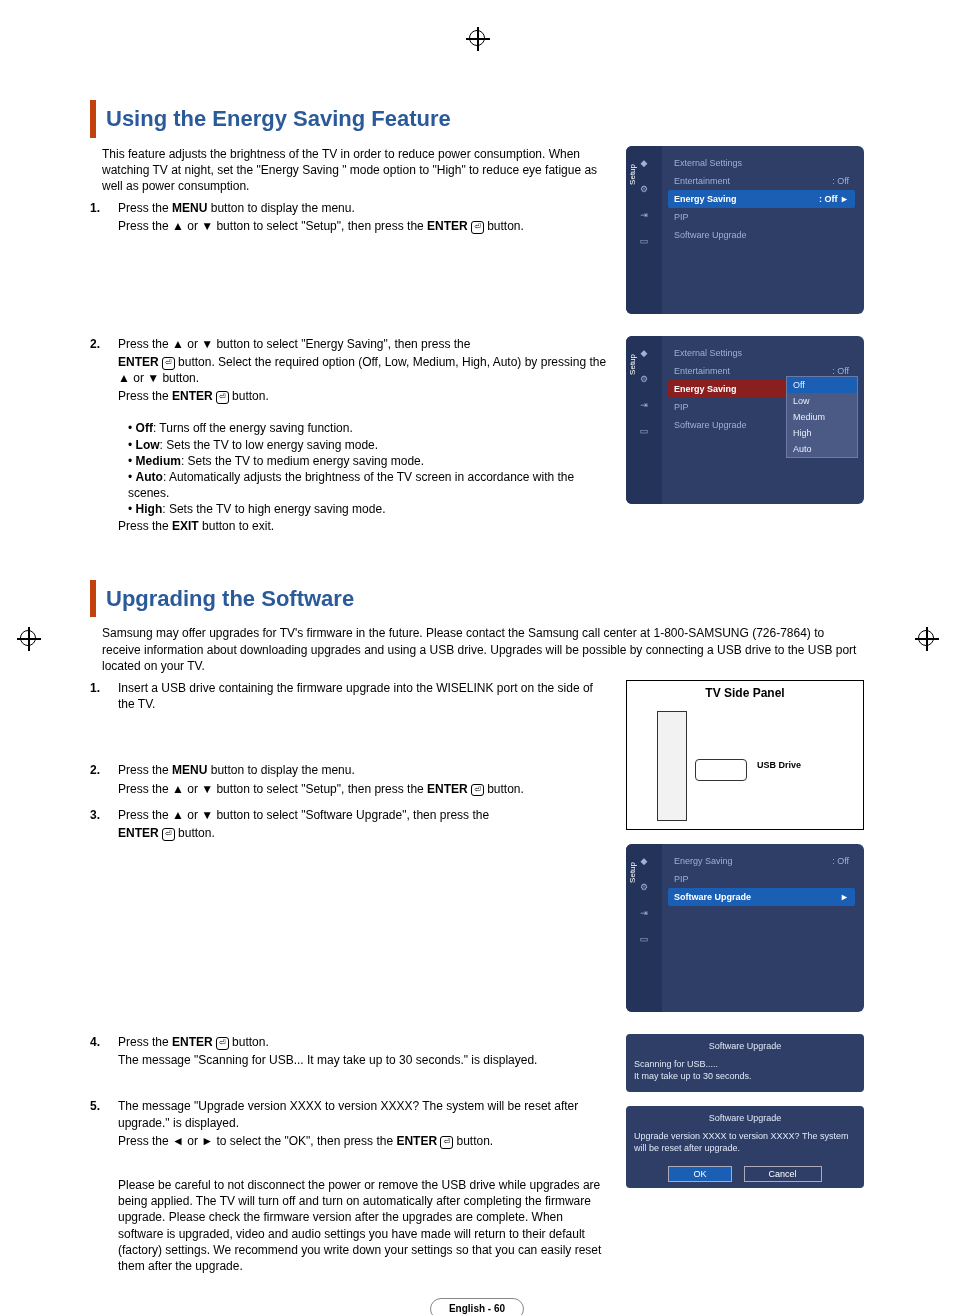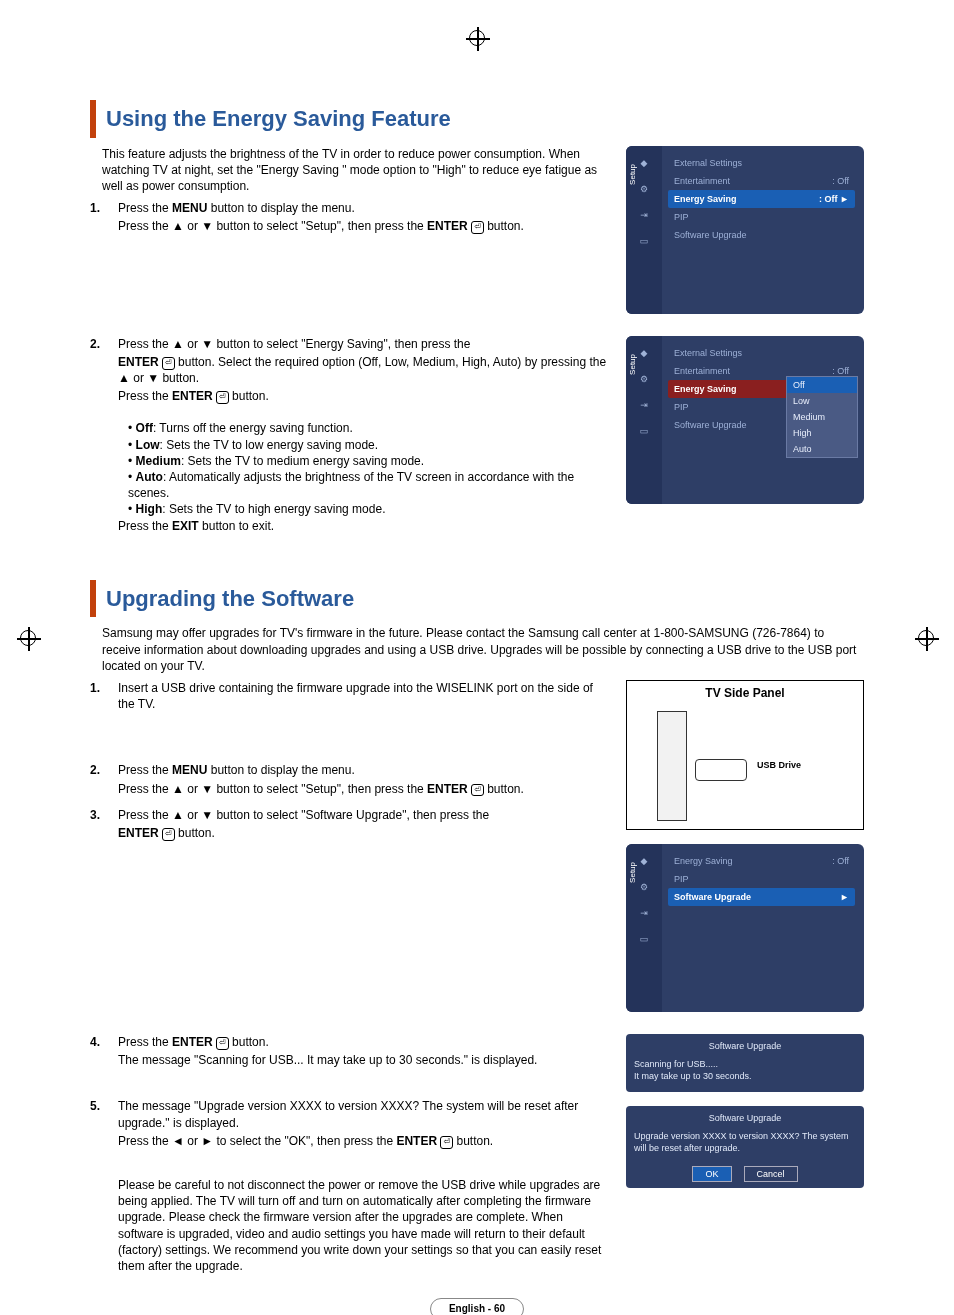--- a/index.html
+++ b/index.html
@@ -56,21 +56,21 @@
   .tvfig-title { position: absolute; top: 4px; left: 50%; transform: translateX(-50%); font-weight: bold; font-size: 12px; }
   .tvport { position: absolute; left: 30px; top: 30px; width: 30px; height: 110px; border: 1px solid #333; background: #f2f2f2; }
   .usb-drive { position: absolute; left: 68px; top: 78px; width: 52px; height: 22px; border: 1px solid #333; border-radius: 4px; background: #fff; }
   .usb-label { position: absolute; left: 130px; top: 78px; font-weight: bold; }
 
   
   .dlg { background: #2e3e66; color: #e0e8f8; border-radius: 4px; width: 238px; padding: 6px 8px; font-size: 9px; margin-bottom: 14px; }
   .dlg-title { text-align: center; margin-bottom: 6px; }
   .dlg-body { min-height: 28px; }
   .dlg-btns { display: flex; justify-content: center; gap: 12px; margin-top: 8px; }
-  .dlg-btn { border: 1px solid #aab; padding: 1px 12px; font-size: 9px; background: transparent; color: #fff; }
+  .dlg-btn { border: 1px solid #aab; padding: 1px 24px; font-size: 9px; background: transparent; color: #fff; }
   .dlg-btn.hl { background: #1a5fb4; }
 
   .page-footer { text-align: center; margin: 24px auto 0; }
   .page-footer-pill { display: inline-block; border: 1px solid #888; border-radius: 14px; padding: 3px 18px; font-size: 10px; font-weight: bold; }
 
   .enter-glyph { display: inline-block; border: 1px solid currentColor; border-radius: 3px; font-size: 8px; padding: 0 2px; vertical-align: 1px; }
 </style>
 </head>
 <body>
 

